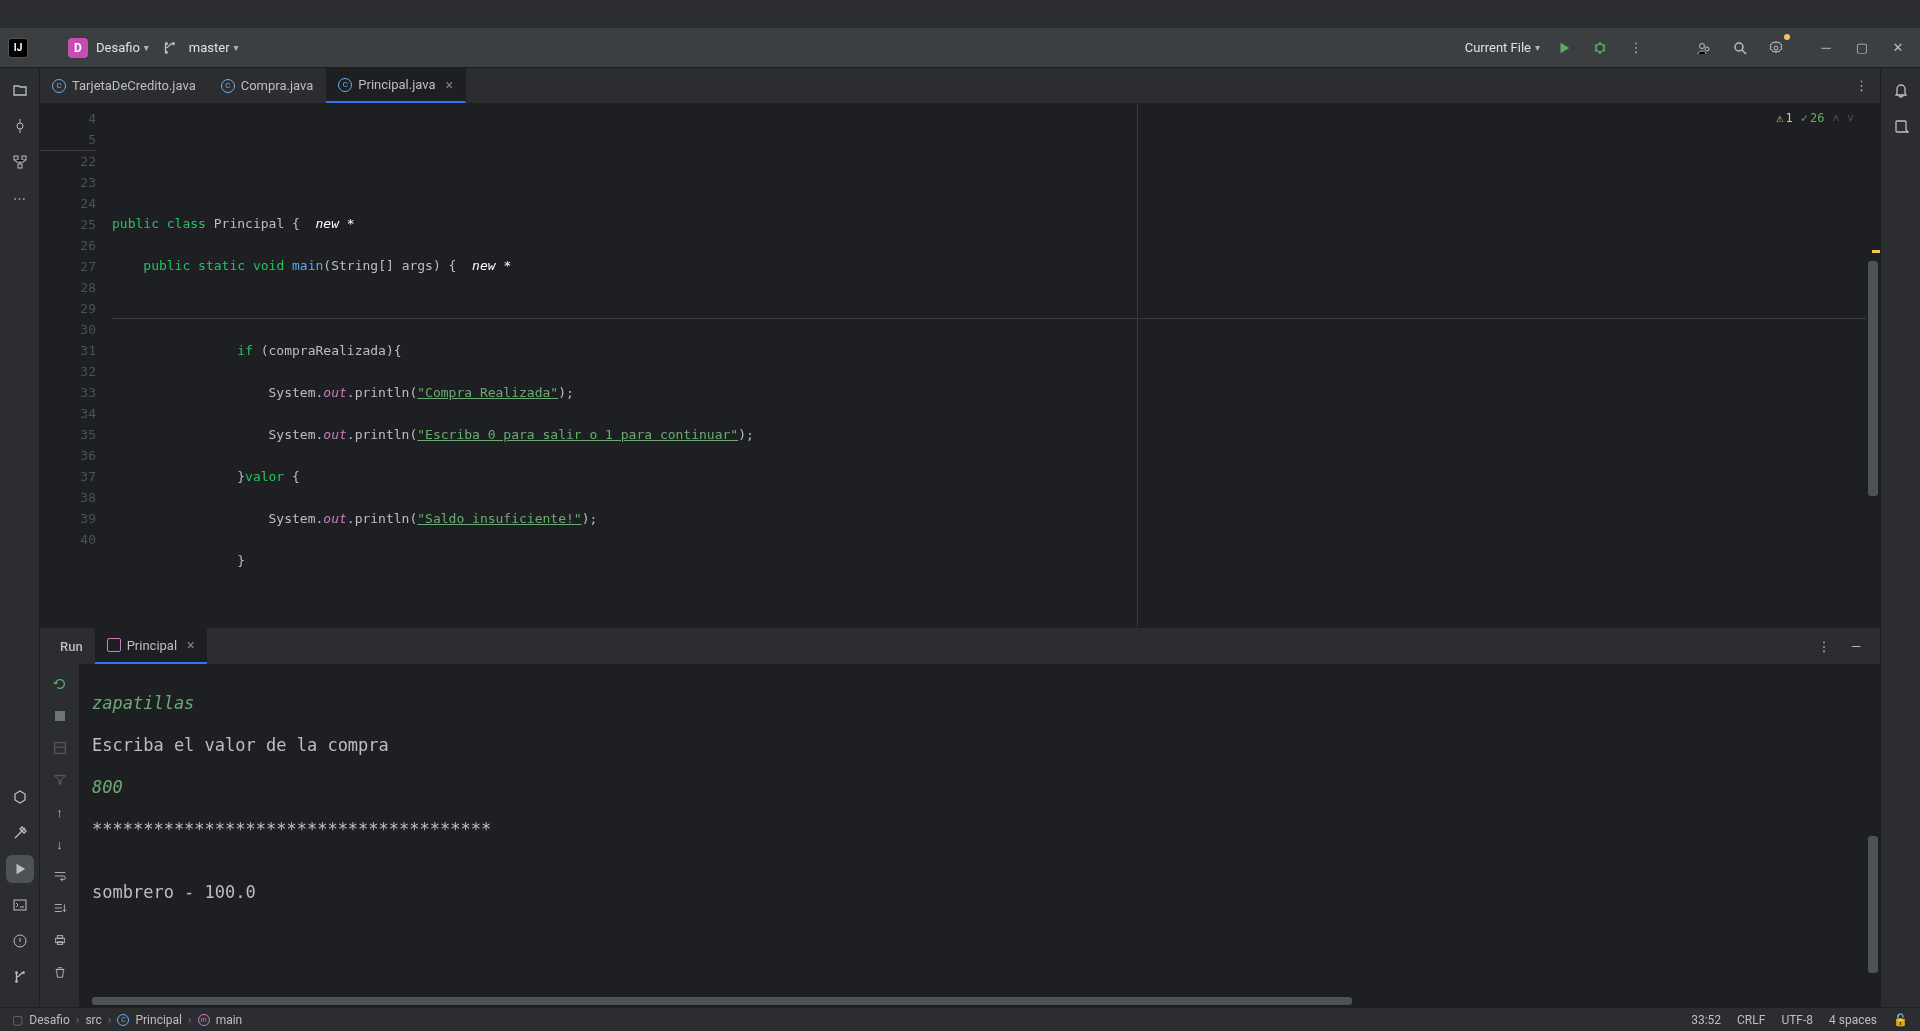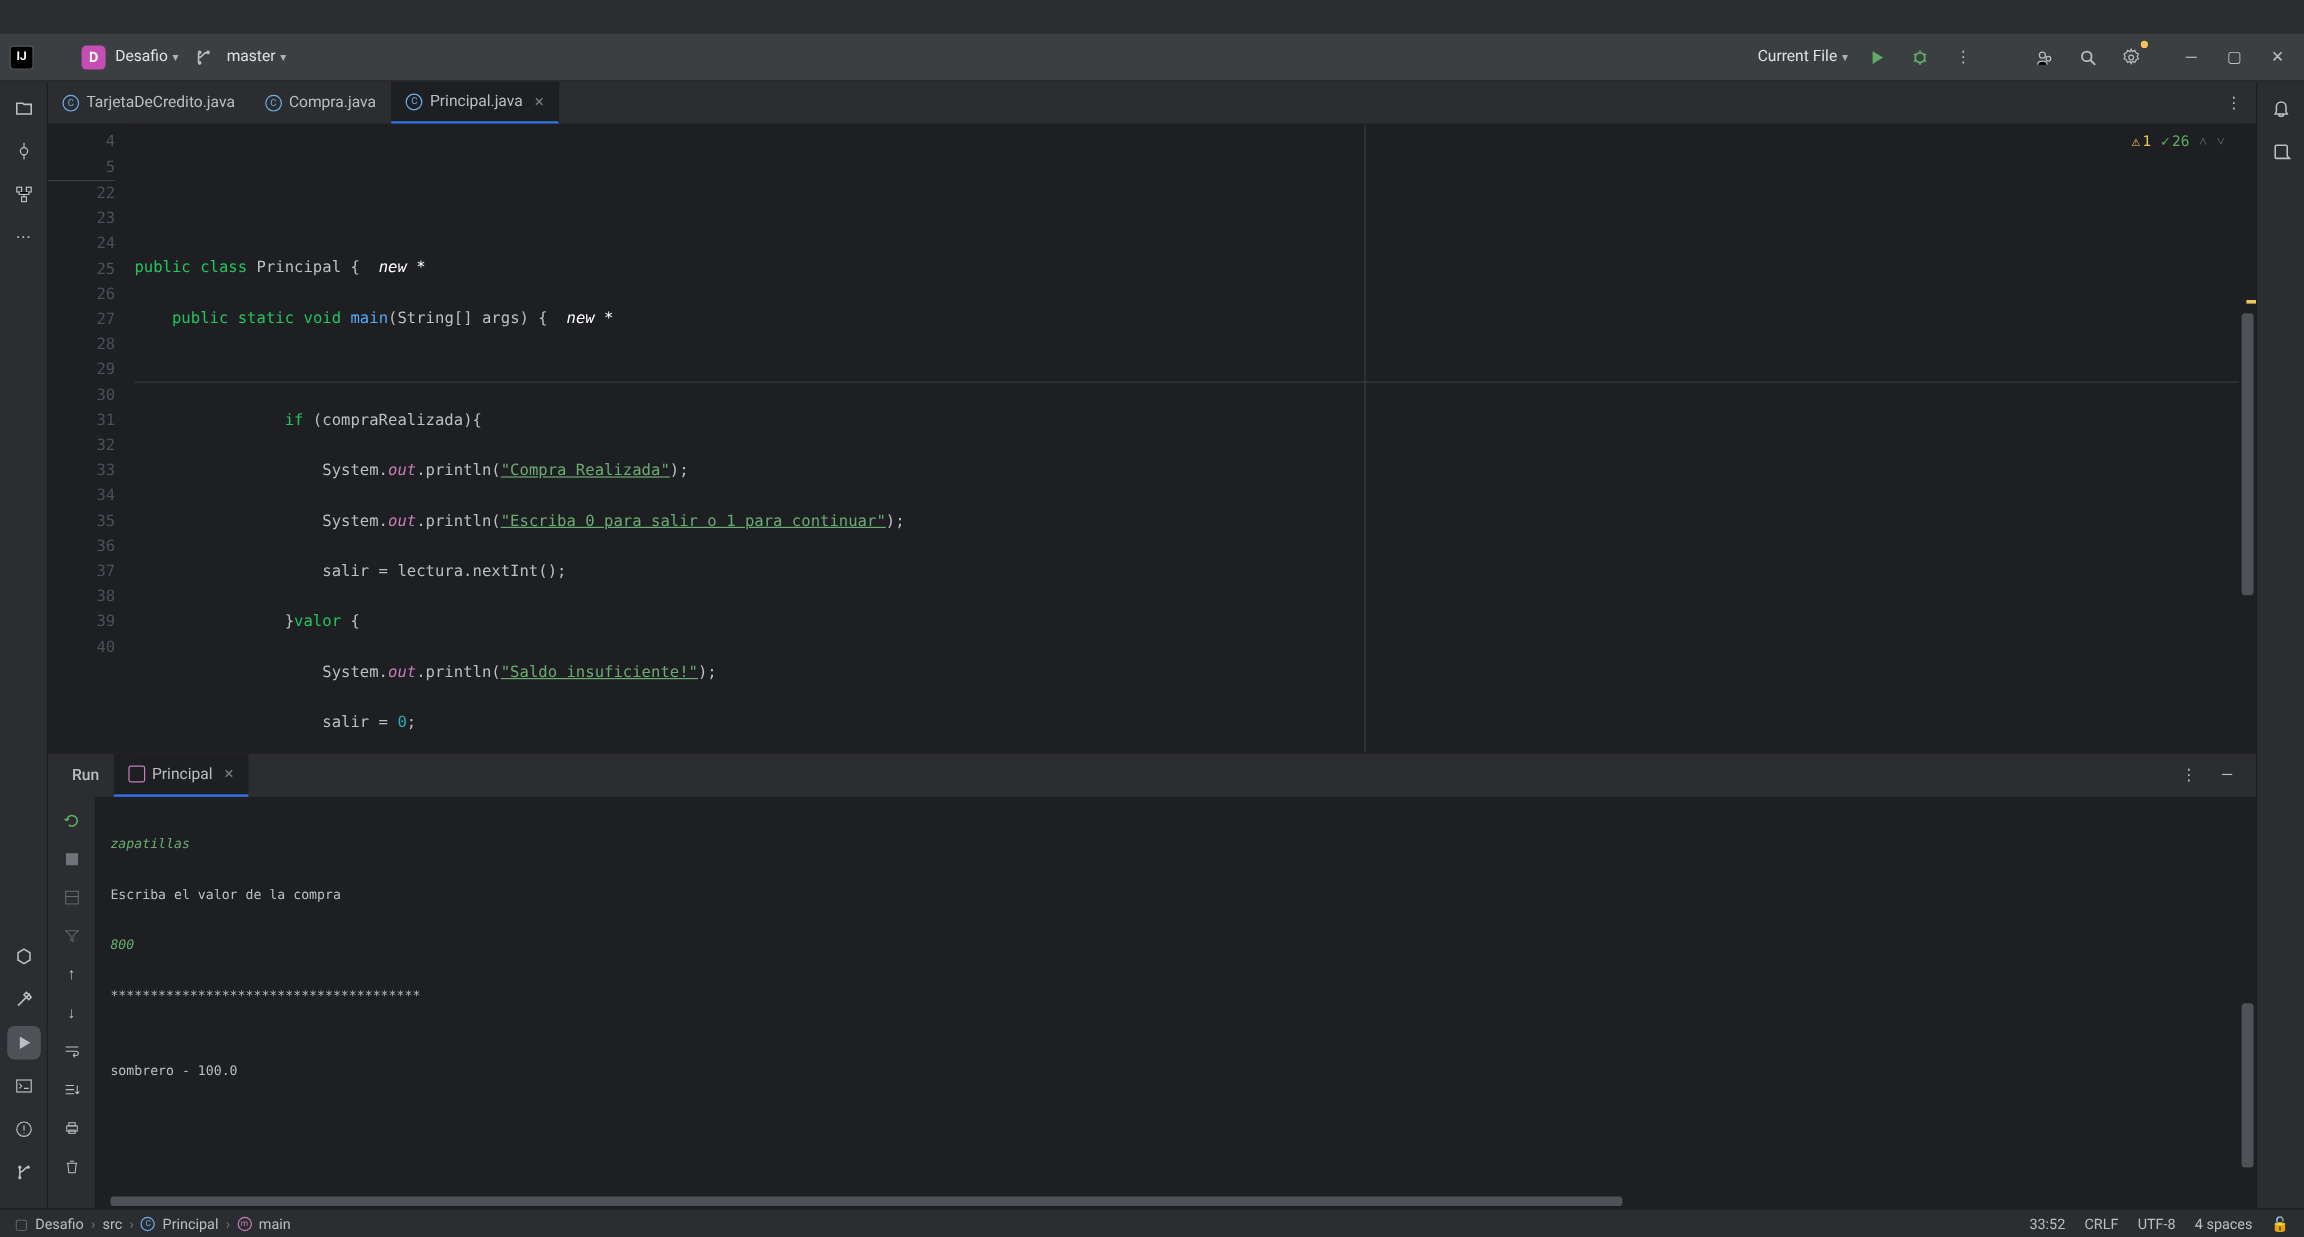--- a/index.html
+++ b/index.html
@@ -235,21 +235,21 @@
   display: flex; flex-direction: column;
   align-items: center;
   padding: 8px 0;
   gap: 8px;
   border-right: 1px solid #1e1f22;
 }
 .console {
   flex: 1;
   background: #1e1f22;
   font-family: "Consolas", "Monaco", monospace;
-  font-size: 11px;
+  font-size: 17px;
   line-height: 21px;
   padding: 8px 12px;
   white-space: pre;
   overflow: hidden;
   position: relative;
 }
 .console-italic { color: #6aab73; font-style: italic; }
 .console-scroll {
   position: absolute;
   right: 2px; width: 10px;
@@ -473,24 +473,22 @@
           <span class="overlay-chevron">˄</span>
           <span class="overlay-chevron">˅</span>
         </div>
         <div class="sticky-header">
 <div class="code-line"><span class="kw">public</span> <span class="kw">class</span> <span>Principal</span> <span>{</span>  <span class="comment-hint">new *</span></div>
 <div class="code-line">    <span class="kw">public</span> <span class="kw">static</span> <span class="kw">void</span> <span class="method">main</span><span>(String[] args) {</span>  <span class="comment-hint">new *</span></div>
         </div>
 <div class="code-line">                <span class="kw">if</span><span> (compraRealizada){</span></div>
 <div class="code-line"><span>                    System.</span><span class="field">out</span><span>.println(</span><span class="str underline">"Compra Realizada"</span><span>);</span></div>
 <div class="code-line"><span>                    System.</span><span class="field">out</span><span>.println(</span><span class="str underline">"Escriba 0 para salir o 1 para continuar"</span><span>);</span></div>
-<div class="code-line"><span>                    salir = lectura.nextInt();</span></div>
 <div class="code-line"><span>                }</span><span class="kw">valor</span><span> {</span></div>
 <div class="code-line"><span>                    System.</span><span class="field">out</span><span>.println(</span><span class="str underline">"Saldo insuficiente!"</span><span>);</span></div>
-<div class="code-line"><span>                    salir = </span><span class="num">0</span><span>;</span></div>
 <div class="code-line"><span>                }</span></div>
 
 
 
 
 
 
 
 
 

